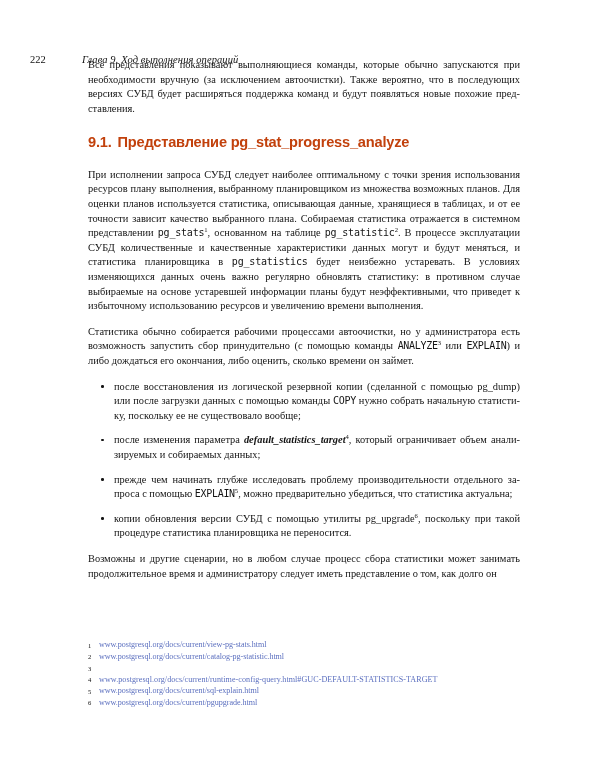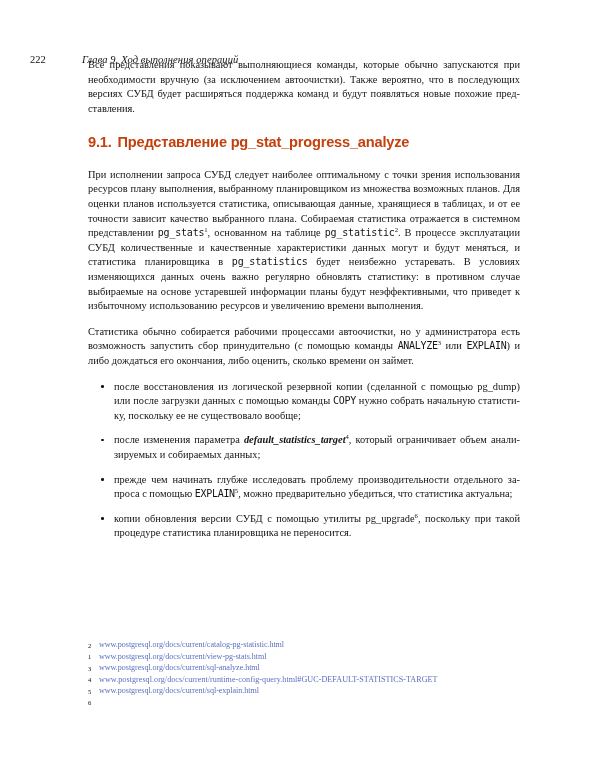--- a/index.html
+++ b/index.html
@@ -185,42 +185,43 @@
         <span class="dot"></span><span>после изменения параметра </span><span class="ital">default_statistics_target</span><sup class="fn">4</sup><span>, который ограничивает объем анали­зируемых и собираемых данных;</span>
       </li>
       <li>
         <span class="dot"></span><span>прежде чем начинать глубже исследовать проблему производительности отдельного за­проса с помощью </span><code class="kw">EXPLAIN</code><sup class="fn">5</sup><span>, можно предварительно убедиться, что статистика актуальна;</span>
       </li>
       <li>
         <span class="dot"></span><span>копии обновления версии СУБД с помощью утилиты pg_upgrade</span><sup class="fn">6</sup><span>, поскольку при такой процедуре статистика планировщика не переносится.</span>
       </li>
     </ul>
 
+    <p class="body" style="margin-top:11px;">Возможны и другие сценарии, но в любом случае процесс сбора статистики может занимать продолжительное время и администратору следует иметь представление о том, как долго он</p>
 
   </div>
 
   <div class="footnotes">
+    <div class="footnote">
+      <span class="marker">1</span>
+      <span class="url">www.postgresql.org/docs/current/view-pg-stats.html</span>
+    </div>
     <div class="footnote">
       <span class="marker">2</span>
       <span class="url">www.postgresql.org/docs/current/catalog-pg-statistic.html</span>
     </div>
     <div class="footnote">
-      <span class="marker">1</span>
-      <span class="url">www.postgresql.org/docs/current/view-pg-stats.html</span>
-    </div>
-    <div class="footnote">
       <span class="marker">3</span>
-      <span class="url">www.postgresql.org/docs/current/sql-analyze.html</span>
     </div>
     <div class="footnote">
       <span class="marker">4</span>
       <span class="url caps">www.postgresql.org/docs/current/runtime-config-query.html#GUC-DEFAULT-STATISTICS-TARGET</span>
     </div>
     <div class="footnote">
       <span class="marker">5</span>
       <span class="url">www.postgresql.org/docs/current/sql-explain.html</span>
     </div>
     <div class="footnote">
       <span class="marker">6</span>
+      <span class="url">www.postgresql.org/docs/current/pgupgrade.html</span>
     </div>
   </div>
 
 </div>
 
 </body></html>

